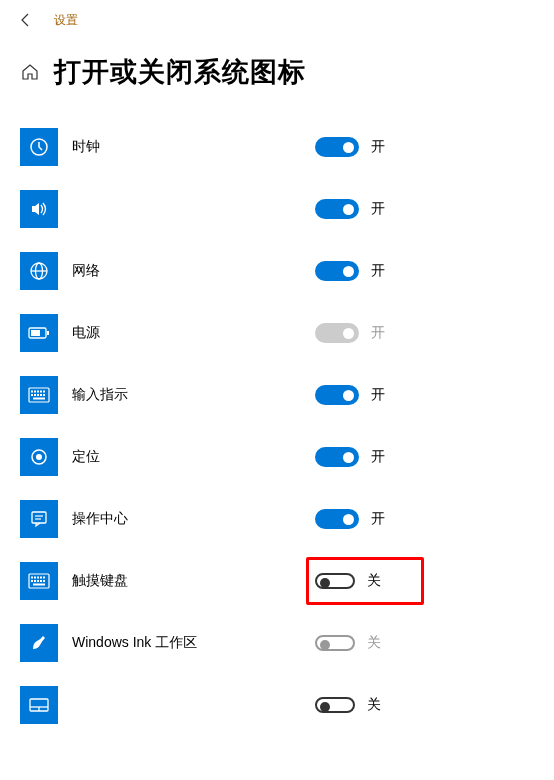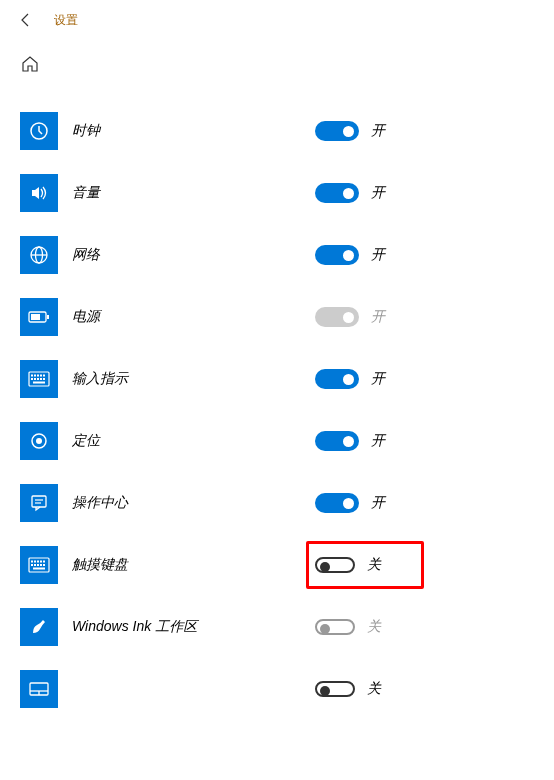--- a/index.html
+++ b/index.html
@@ -43,21 +43,20 @@
       cursor: pointer;
     }
     .page-title {
       font-size: 27px;
       font-weight: 600;
       margin-left: 14px;
       letter-spacing: 1px;
     }
     .options {
       padding: 0 20px;
-      font-style: italic;
     }
     .option-row {
       display: flex;
       align-items: center;
       height: 62px;
       position: relative;
     }
     .icon-box {
       width: 38px;
       height: 38px;
@@ -176,20 +175,21 @@
   </div>
   <div class="app-title">设置</div>
 </div>
 
 <div class="title-row">
   <div class="home-btn">
     <svg width="18" height="18" viewBox="0 0 18 18">
         <path d="M2 8 L9 2 L16 8 L16 16 L11 16 L11 11 L7 11 L7 16 L2 16 Z" stroke="#333" stroke-width="1.2" fill="none"></path>
       </svg>
   </div>
+  <div class="page-title">打开或关闭系统图标</div>
 </div>
 
 <div class="options" id="options-container">
     <div class="option-row">
       <div class="icon-box">
         <svg width="20" height="20" viewBox="0 0 20 20">
           <circle cx="10" cy="10" r="8" stroke="#fff" stroke-width="1.5" fill="none"></circle>
           <path d="M10 5 L10 10 L13 13" stroke="#fff" stroke-width="1.5" fill="none"></path>
         </svg>
       </div>
@@ -199,21 +199,20 @@
         <div class="toggle-label enabled">开</div>
       </div>
     </div>
     <div class="option-row">
       <div class="icon-box">
         <svg width="20" height="20" viewBox="0 0 20 20">
           <path d="M3 7 L6 7 L10 4 L10 16 L6 13 L3 13 Z" fill="#fff"></path>
           <path d="M12 6 Q15 10 12 14 M14 4 Q19 10 14 16" stroke="#fff" stroke-width="1.3" fill="none"></path>
         </svg>
       </div>
-      <div class="option-label">音量</div>
       <div class="toggle-area">
         <div class="toggle on"></div>
         <div class="toggle-label enabled">开</div>
       </div>
     </div>
     <div class="option-row">
       <div class="icon-box">
         <svg width="20" height="20" viewBox="0 0 20 20">
           <circle cx="10" cy="10" r="8" stroke="#fff" stroke-width="1.3" fill="none"></circle>
           <ellipse cx="10" cy="10" rx="3.5" ry="8" stroke="#fff" stroke-width="1.3" fill="none"></ellipse>

